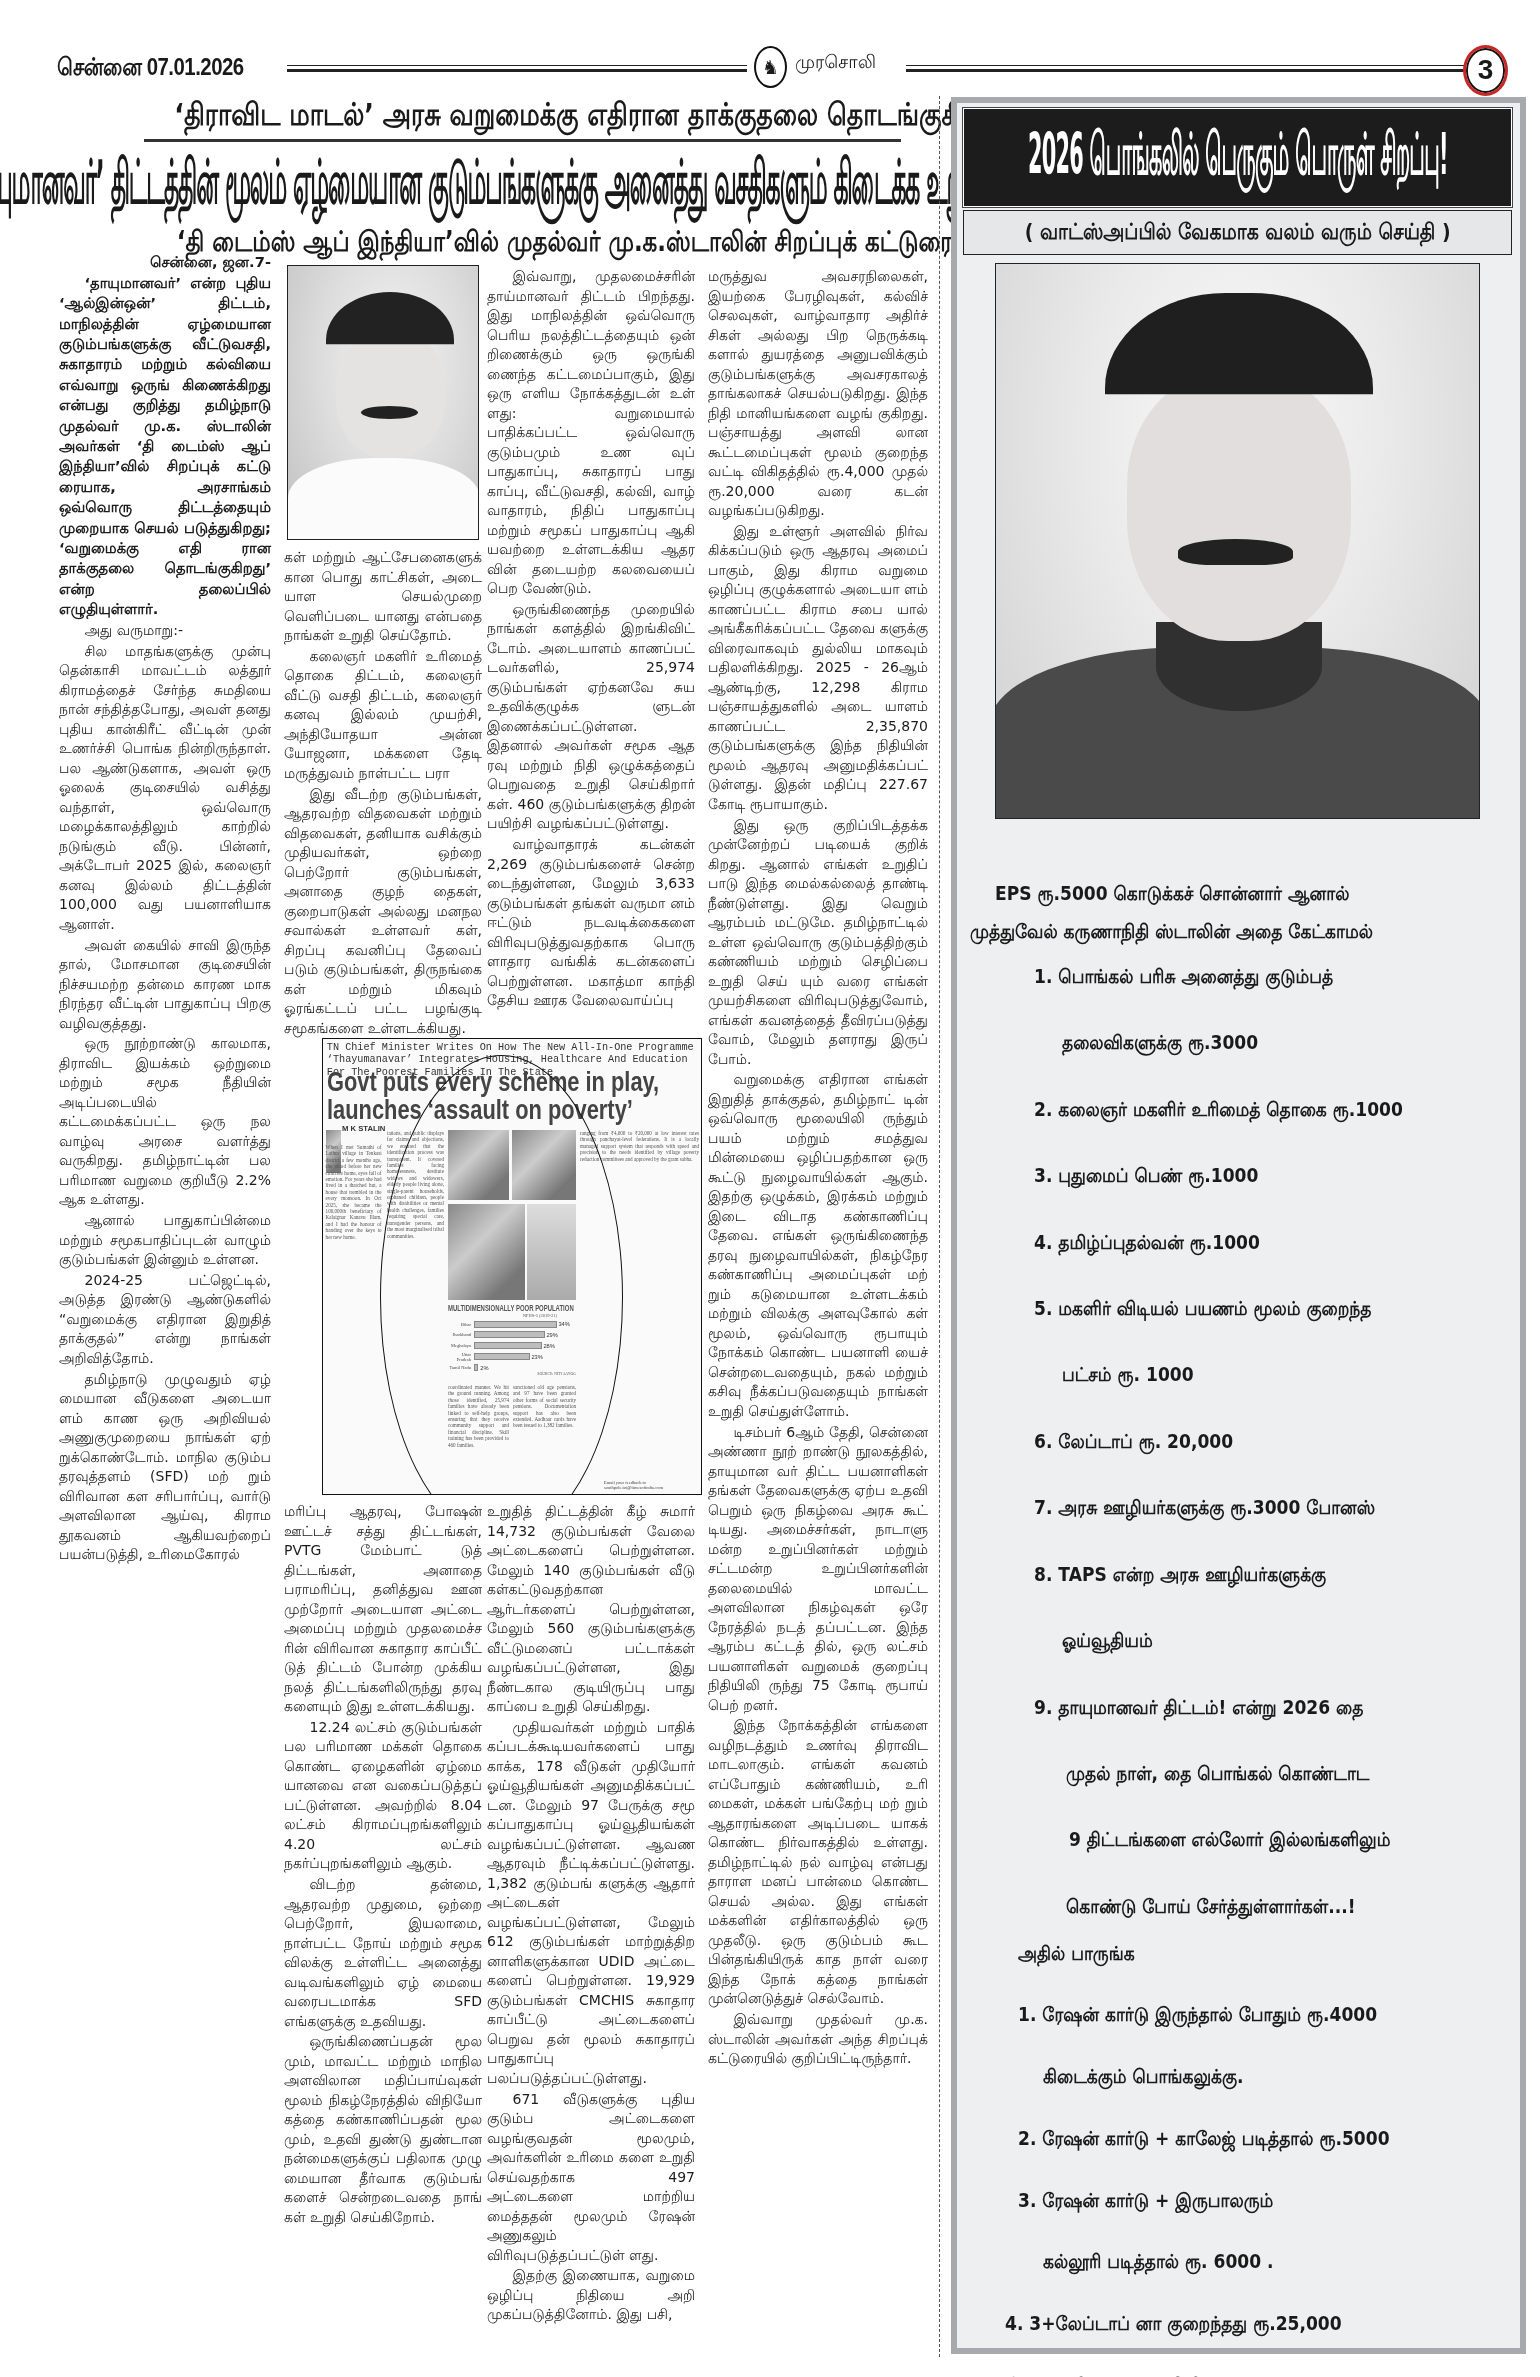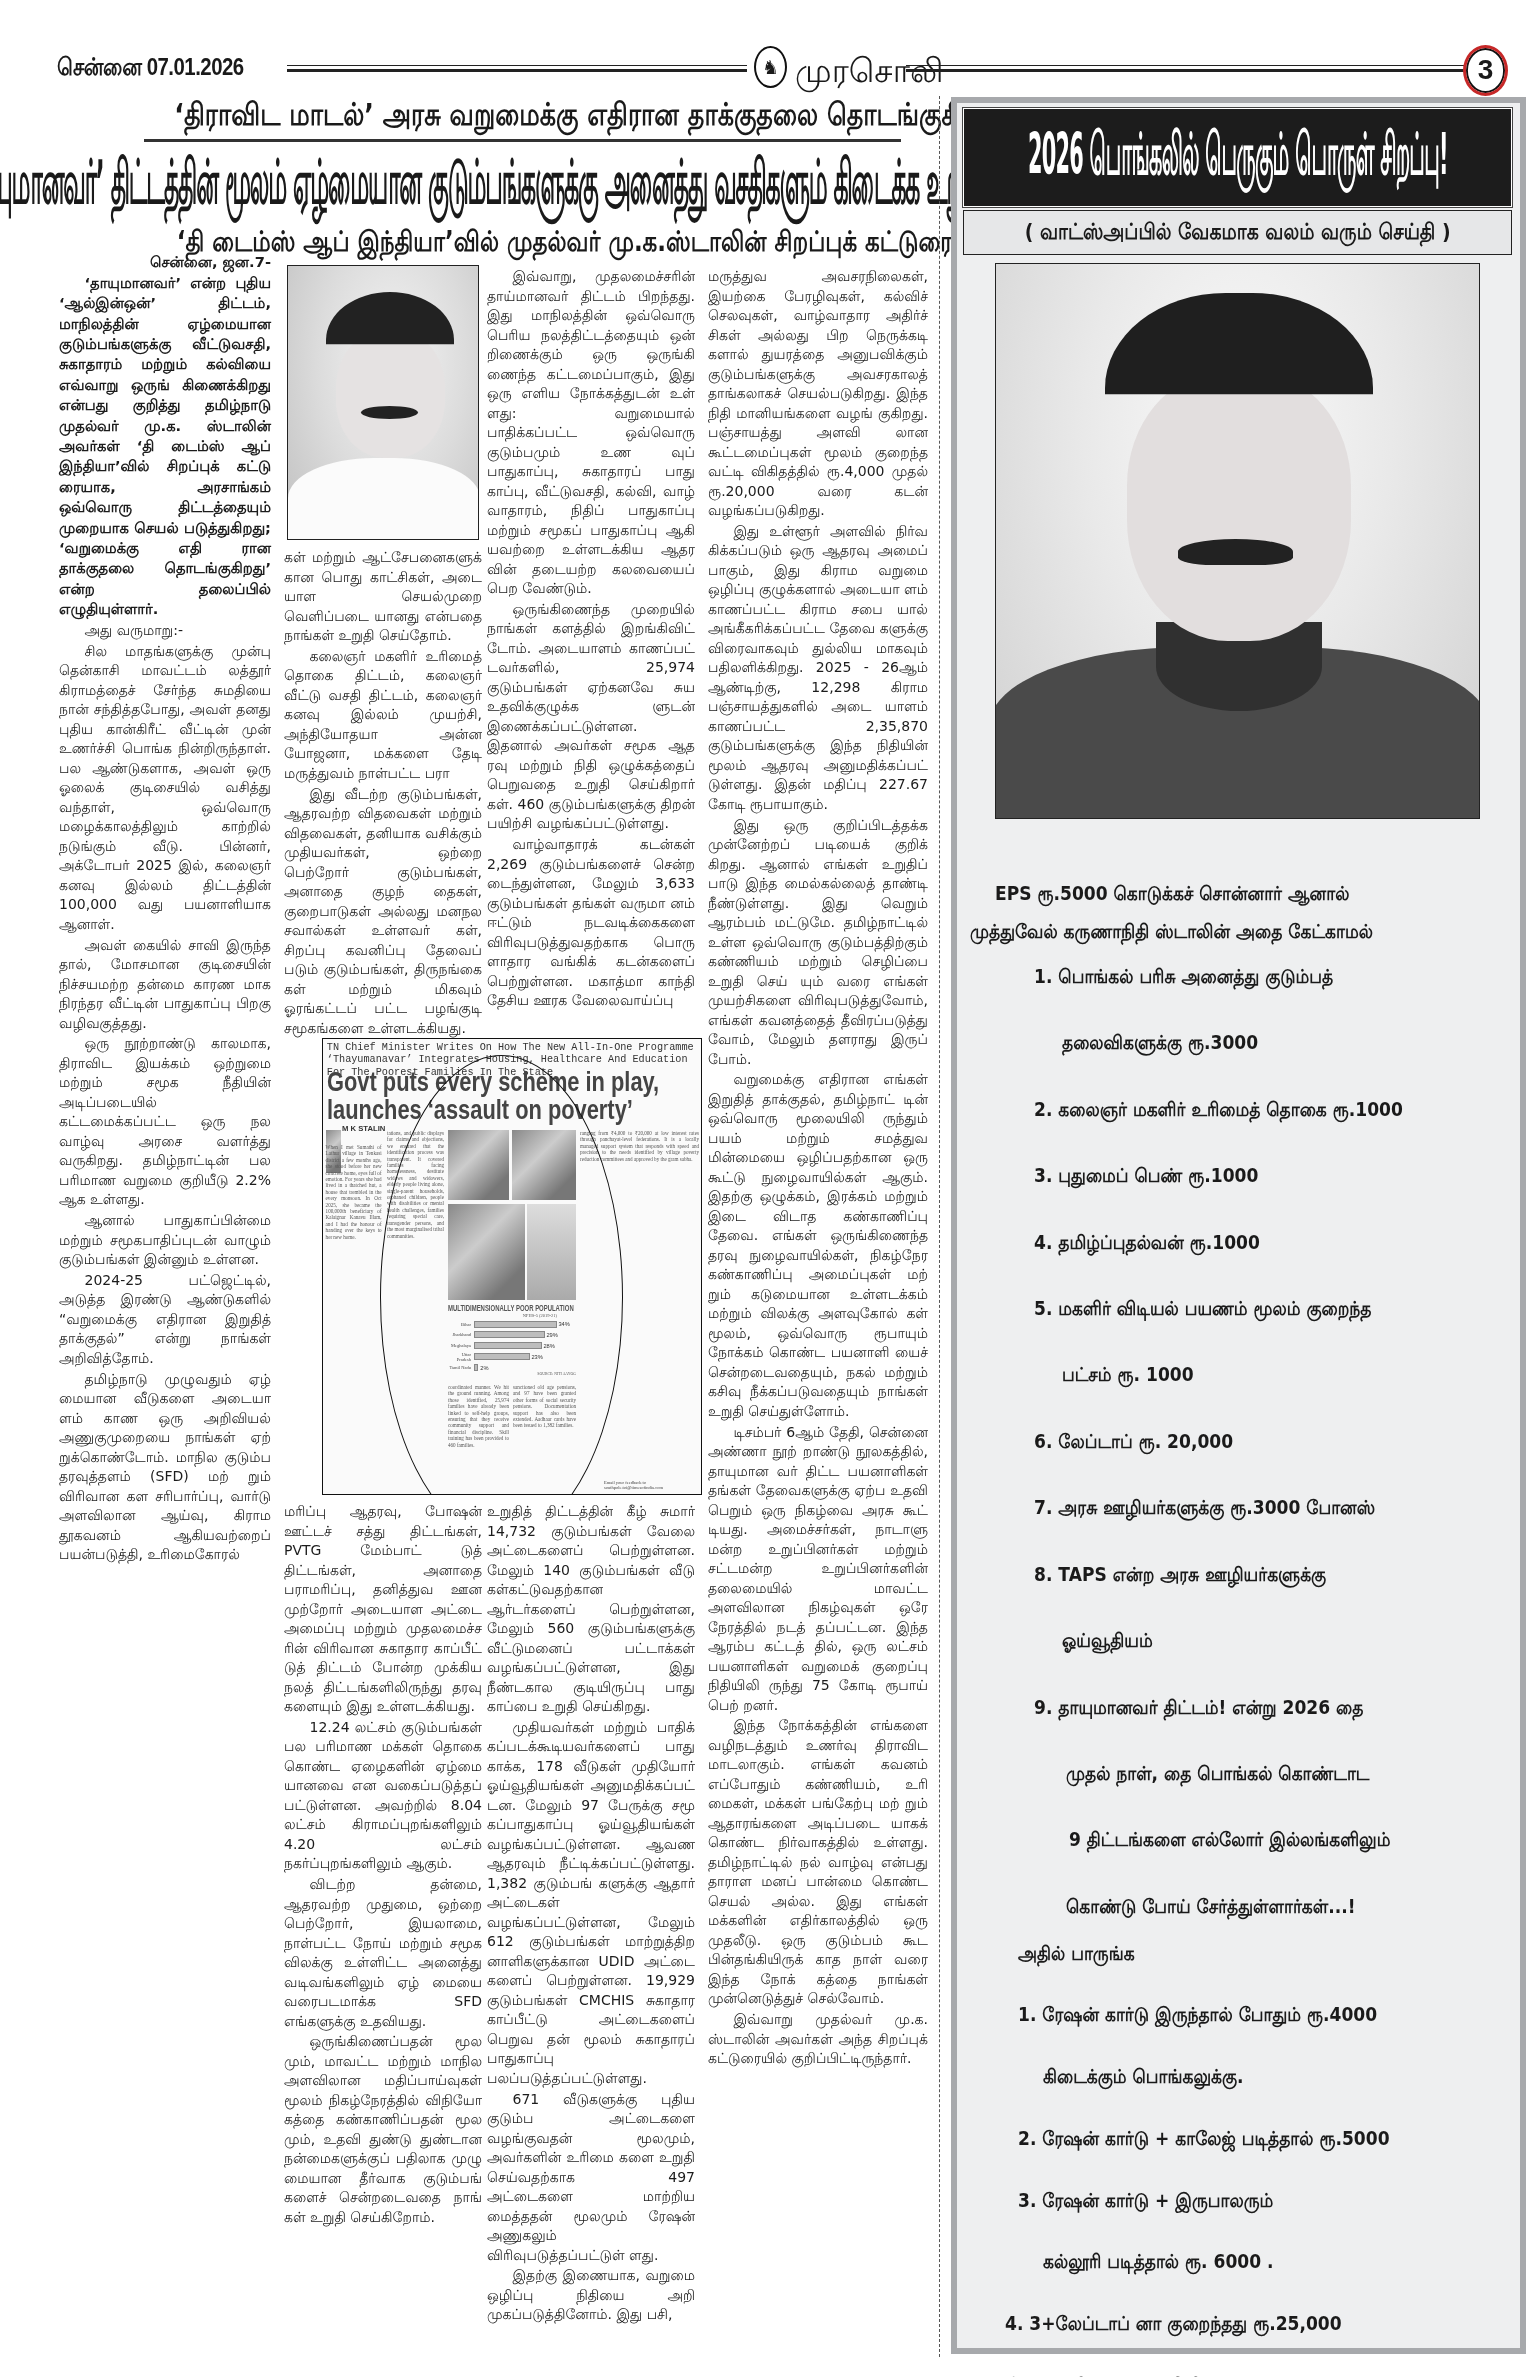--- a/index.html
+++ b/index.html
@@ -6,21 +6,21 @@
   html, body { width: 1541px; height: 2377px; background: #ffffff; overflow: hidden; }
   body { position: relative; font-family: "DejaVu Sans", "Liberation Sans", sans-serif; color: #1a1a1a; }
 
   
   .masthead { position: absolute; left: 57px; top: 50px; width: 1430px; height: 38px; }
   .mh-date { position: absolute; left: 0; top: 2.6px; font-family: "Liberation Sans", sans-serif; font-size: 24px; font-weight: bold; letter-spacing: -0.6px; transform: scaleX(0.85); transform-origin: left center; white-space: nowrap; }
   .mh-rule { position: absolute; height: 6.4px; border-top: 1.9px solid #222; border-bottom: 3.2px solid #222; top: 15.3px; }
   .mh-rule.left { left: 230px; width: 460px; }
   .mh-rule.right { left: 849px; width: 562px; }
   .mh-logo { position: absolute; left: 697px; top: -3.8px; width: 33px; height: 42px; border: 2.6px solid #111; border-radius: 50%; display: flex; align-items: center; justify-content: center; font-size: 19px; }
-  .mh-name { position: absolute; left: 738px; top: 1.3px; font-size: 33px; font-weight: normal; white-space: nowrap; }
+  .mh-name { position: absolute; left: 738px; top: 1.3px; font-size: 18px; font-weight: normal; white-space: nowrap; }
   .mh-page { position: absolute; left: 1406px; top: -5.1px; width: 45px; height: 51px; border: 3.8px solid #c62828; border-radius: 50%; box-shadow: inset 0 0 0 1.9px #111; display: flex; align-items: center; justify-content: center; font-family: "Liberation Sans", sans-serif; font-weight: bold; font-size: 28px; background: #fff; }
 
   
   .kicker { position: absolute; left: 99px; top: 96px; width: 837px; text-align: center; font-family: "DejaVu Sans", sans-serif; font-weight: bold; font-size: 31px; transform: scaleX(0.82); transform-origin: center; white-space: nowrap; }
   .kicker-line { position: absolute; left: 144px; top: 139px; width: 757px; height: 2.6px; background: #333; }
   .main-headline { position: absolute; left: 19px; top: 148px; width: 913px; height: 77px; display: flex; align-items: center; justify-content: center; font-family: "DejaVu Sans", sans-serif; font-weight: bold; font-size: 38px; letter-spacing: -1.9px; transform: scaleX(0.62) scaleY(1.6); transform-origin: center; white-space: nowrap; }
   .subhead { position: absolute; left: 102px; top: 225px; width: 830px; text-align: center; font-family: "DejaVu Sans", sans-serif; font-weight: bold; font-size: 28px; transform: scaleX(0.82); transform-origin: center; white-space: nowrap; }
 
   .col-divider { position: absolute; left: 939px; top: 96px; height: 2261px; border-left: 1.9px dashed #555; }
 

